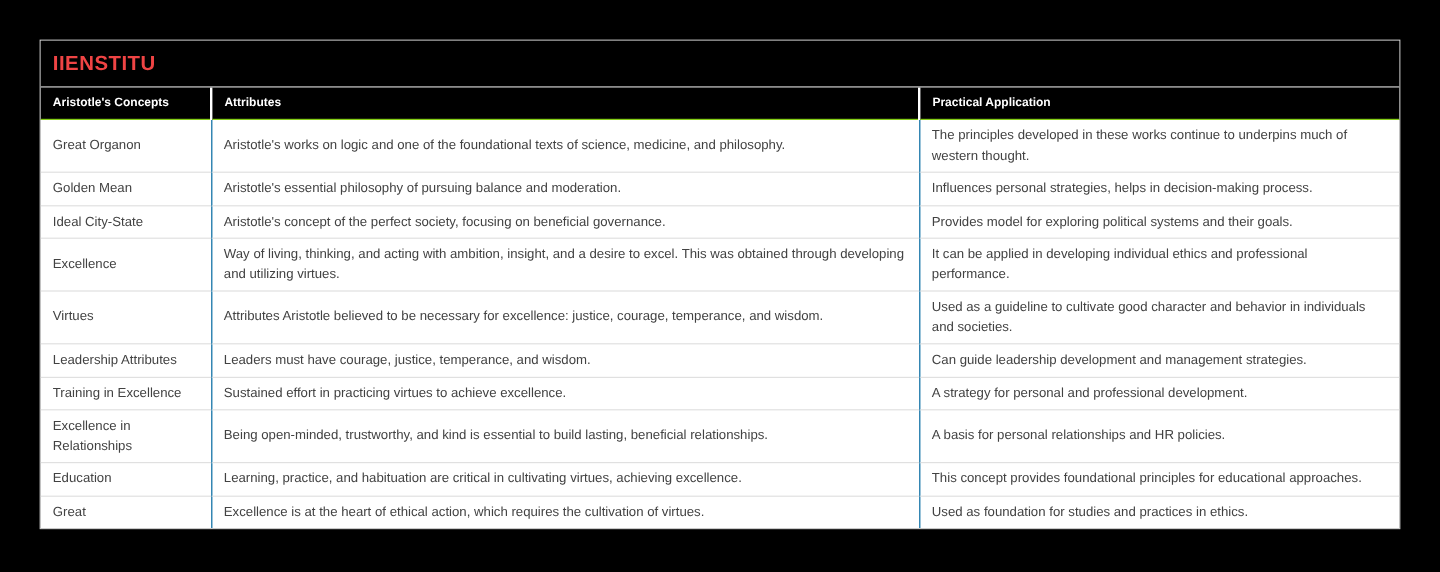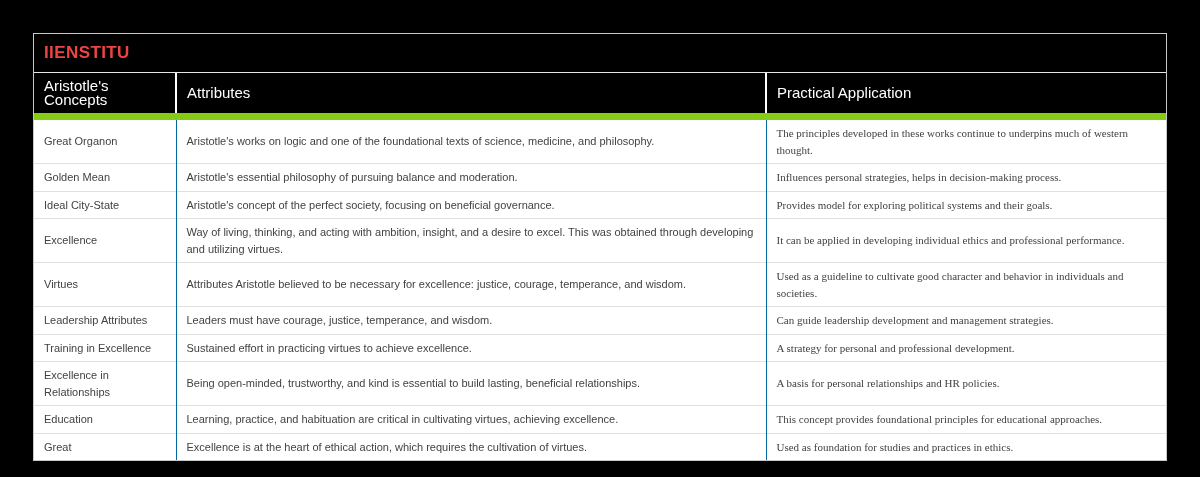--- a/index.html
+++ b/index.html
@@ -32,41 +32,41 @@
     width: 100%;
     border-collapse: collapse;
     table-layout: fixed;
     background: #ffffff;
   }
   col.c1 { width: 142px; }
   col.c3 { width: 400px; }
   table.concepts th {
     background: #000000;
     color: #ffffff;
-    font-size: 15px;
-    font-weight: normal;
+    font-size: 10px;
+    font-weight: bold;
     text-align: left;
     padding: 6px 10px;
     line-height: 14px;
     border-right: 2px solid #ffffff;
-    border-bottom: 7px solid #84cc16;
+    border-bottom: 1px solid #84cc16;
   }
   table.concepts th:last-child { border-right: none; margin-left: 24px; }
   table.concepts td {
     background: #ffffff;
     color: #424242;
     font-size: 11px;
     line-height: 16.5px;
     padding: 5px 10px;
     vertical-align: middle;
     border-top: 1px solid #e0e0e0;
     border-right: 1px solid #0369a1;
     word-wrap: break-word;
   }
-  table.concepts td:last-child { border-right: none; font-family: Liberation Serif, serif; }
+  table.concepts td:last-child { border-right: none; }
   table.concepts tbody tr:first-child td { border-top: none; }
 </style>
 </head>
 <body>
 
 <div class="panel">
   <div class="brand-bar">
     <span>IIENSTITU</span>
   </div>
   <table class="concepts">

